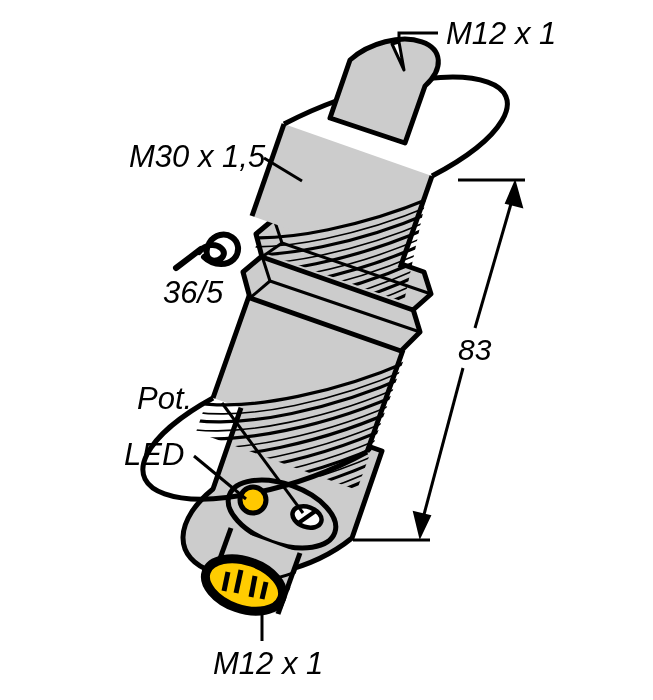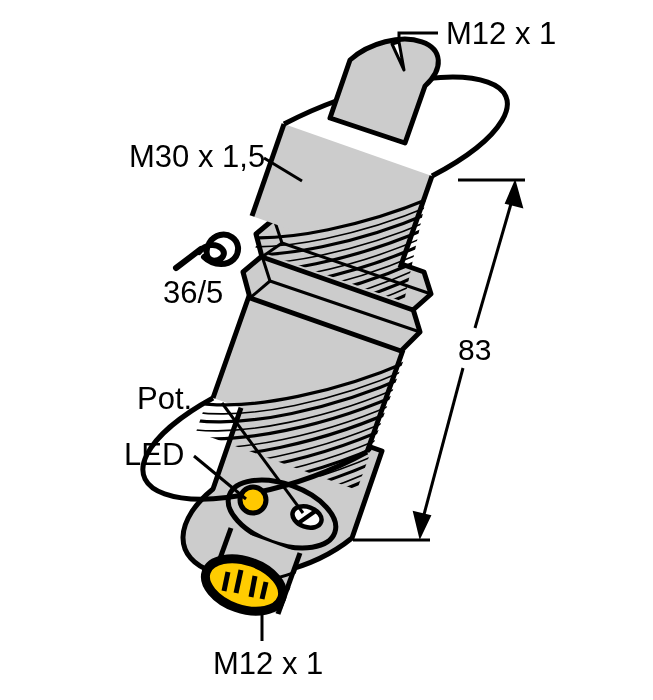--- a/index.html
+++ b/index.html
@@ -7,20 +7,21 @@
     padding: 0;
     background: #ffffff;
   }
   #root {
     position: relative;
     width: 653px;
     height: 700px;
     background: #ffffff;
     font-family: "Liberation Sans", sans-serif;
     overflow: hidden;
+    font-style: italic;
   }
   svg#drawing {
     position: absolute;
     left: 0;
     top: 0;
     width: 653px;
     height: 700px;
   }
   .lbl {
     font-family: "Liberation Sans", sans-serif;

